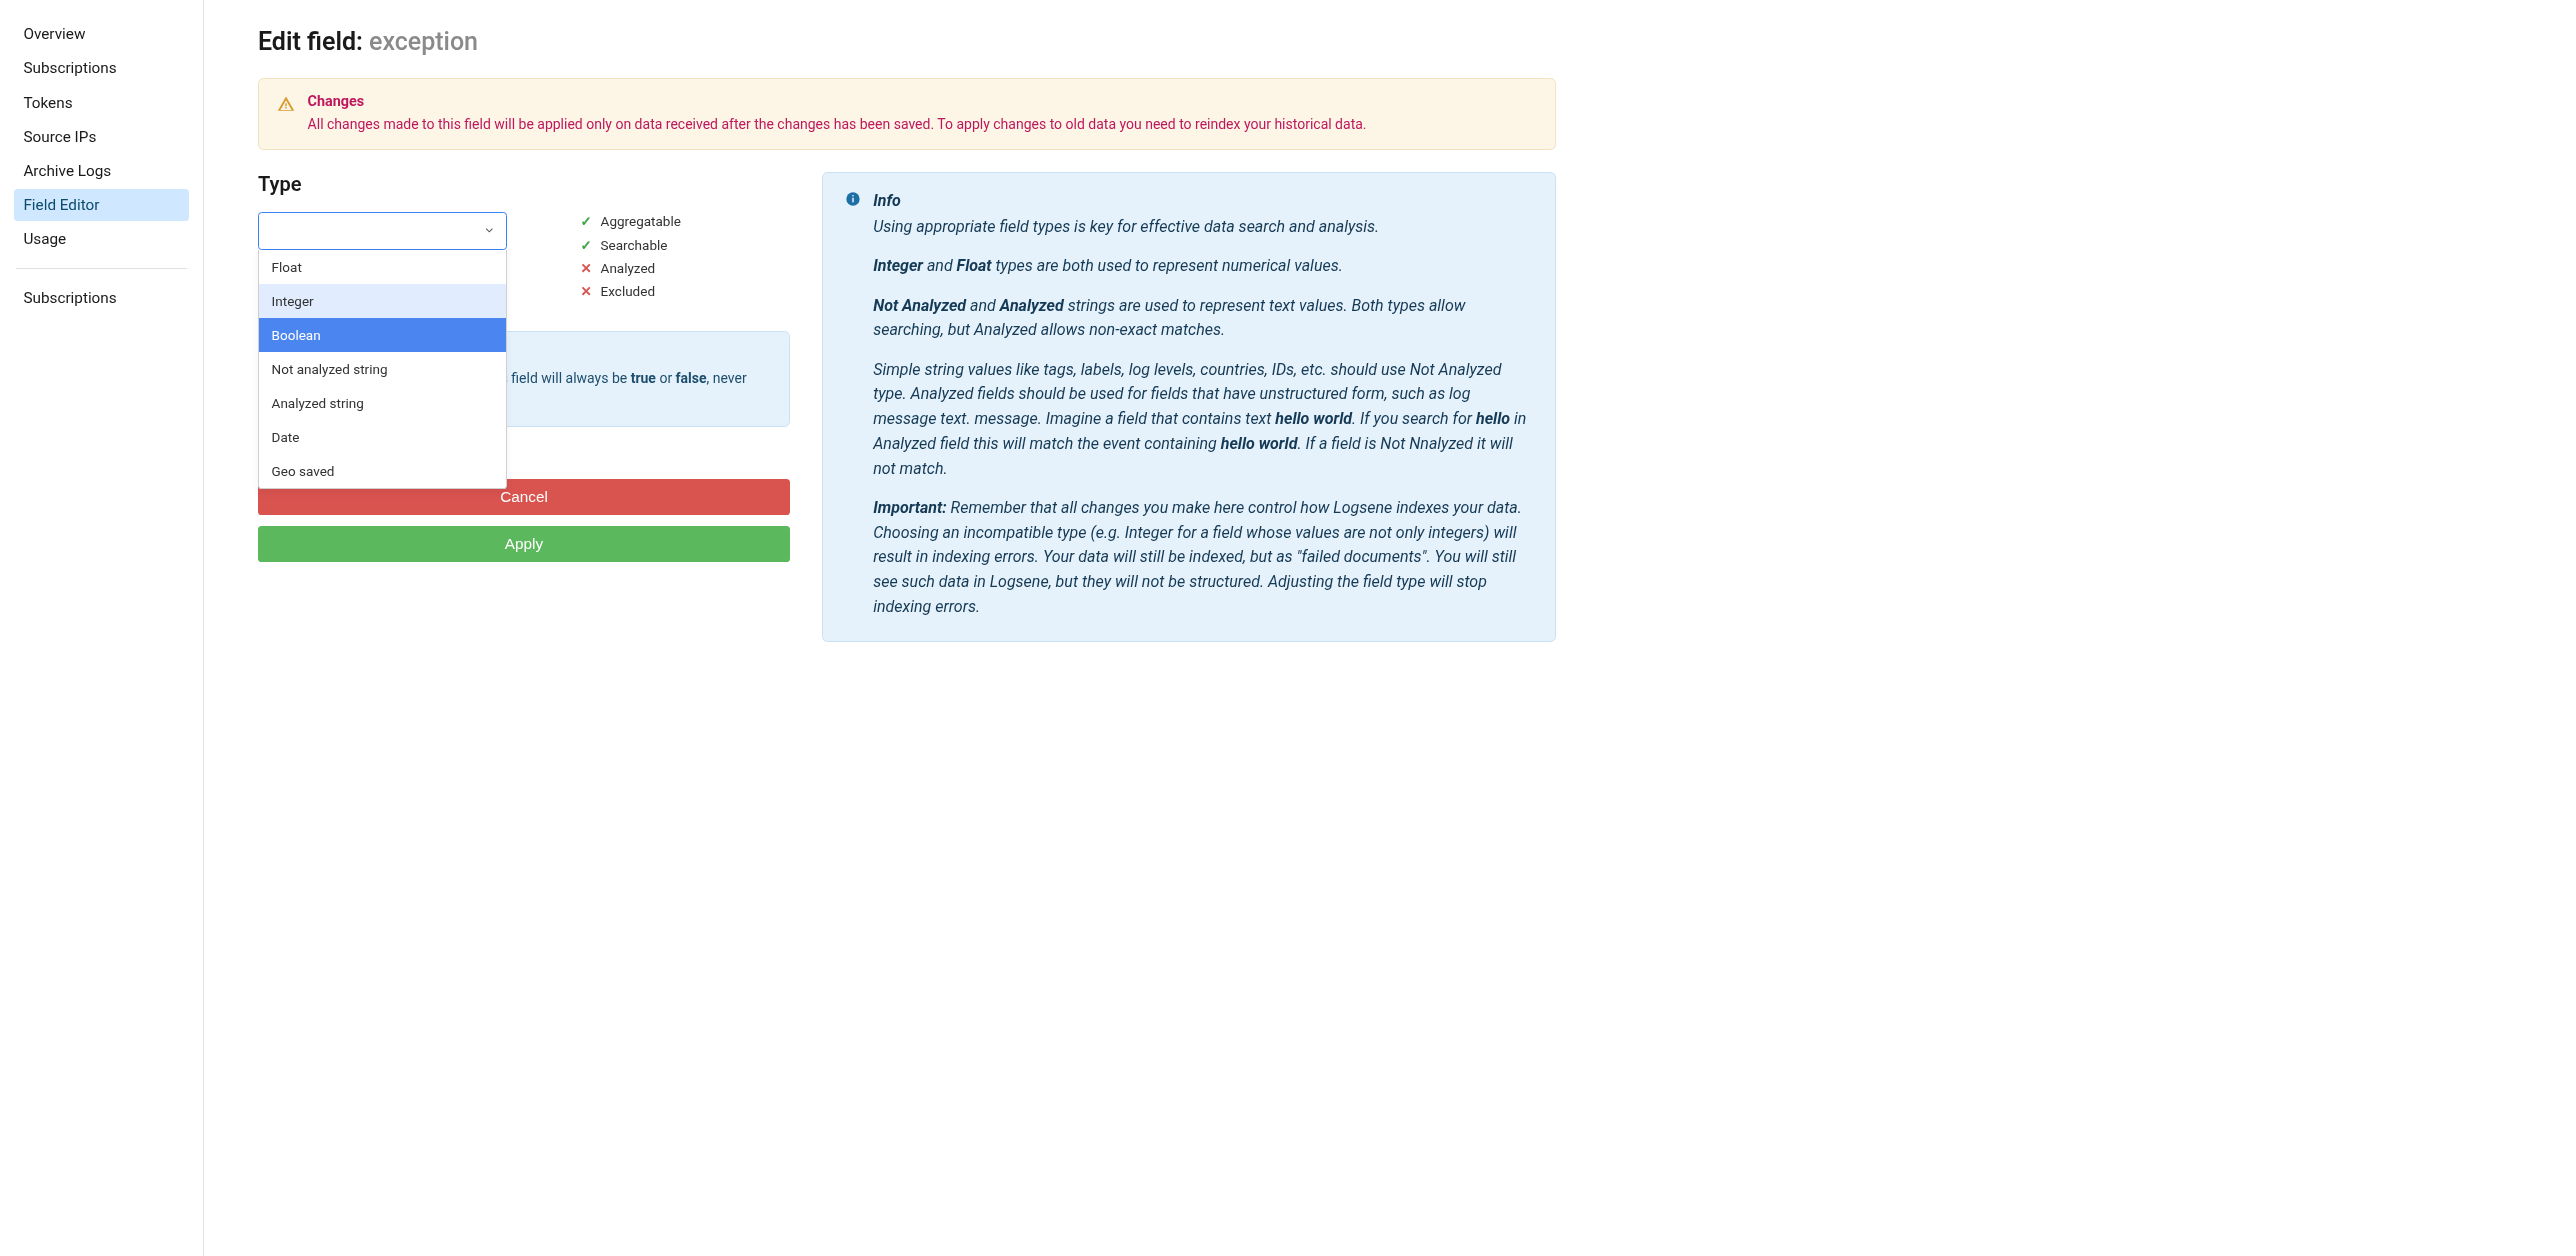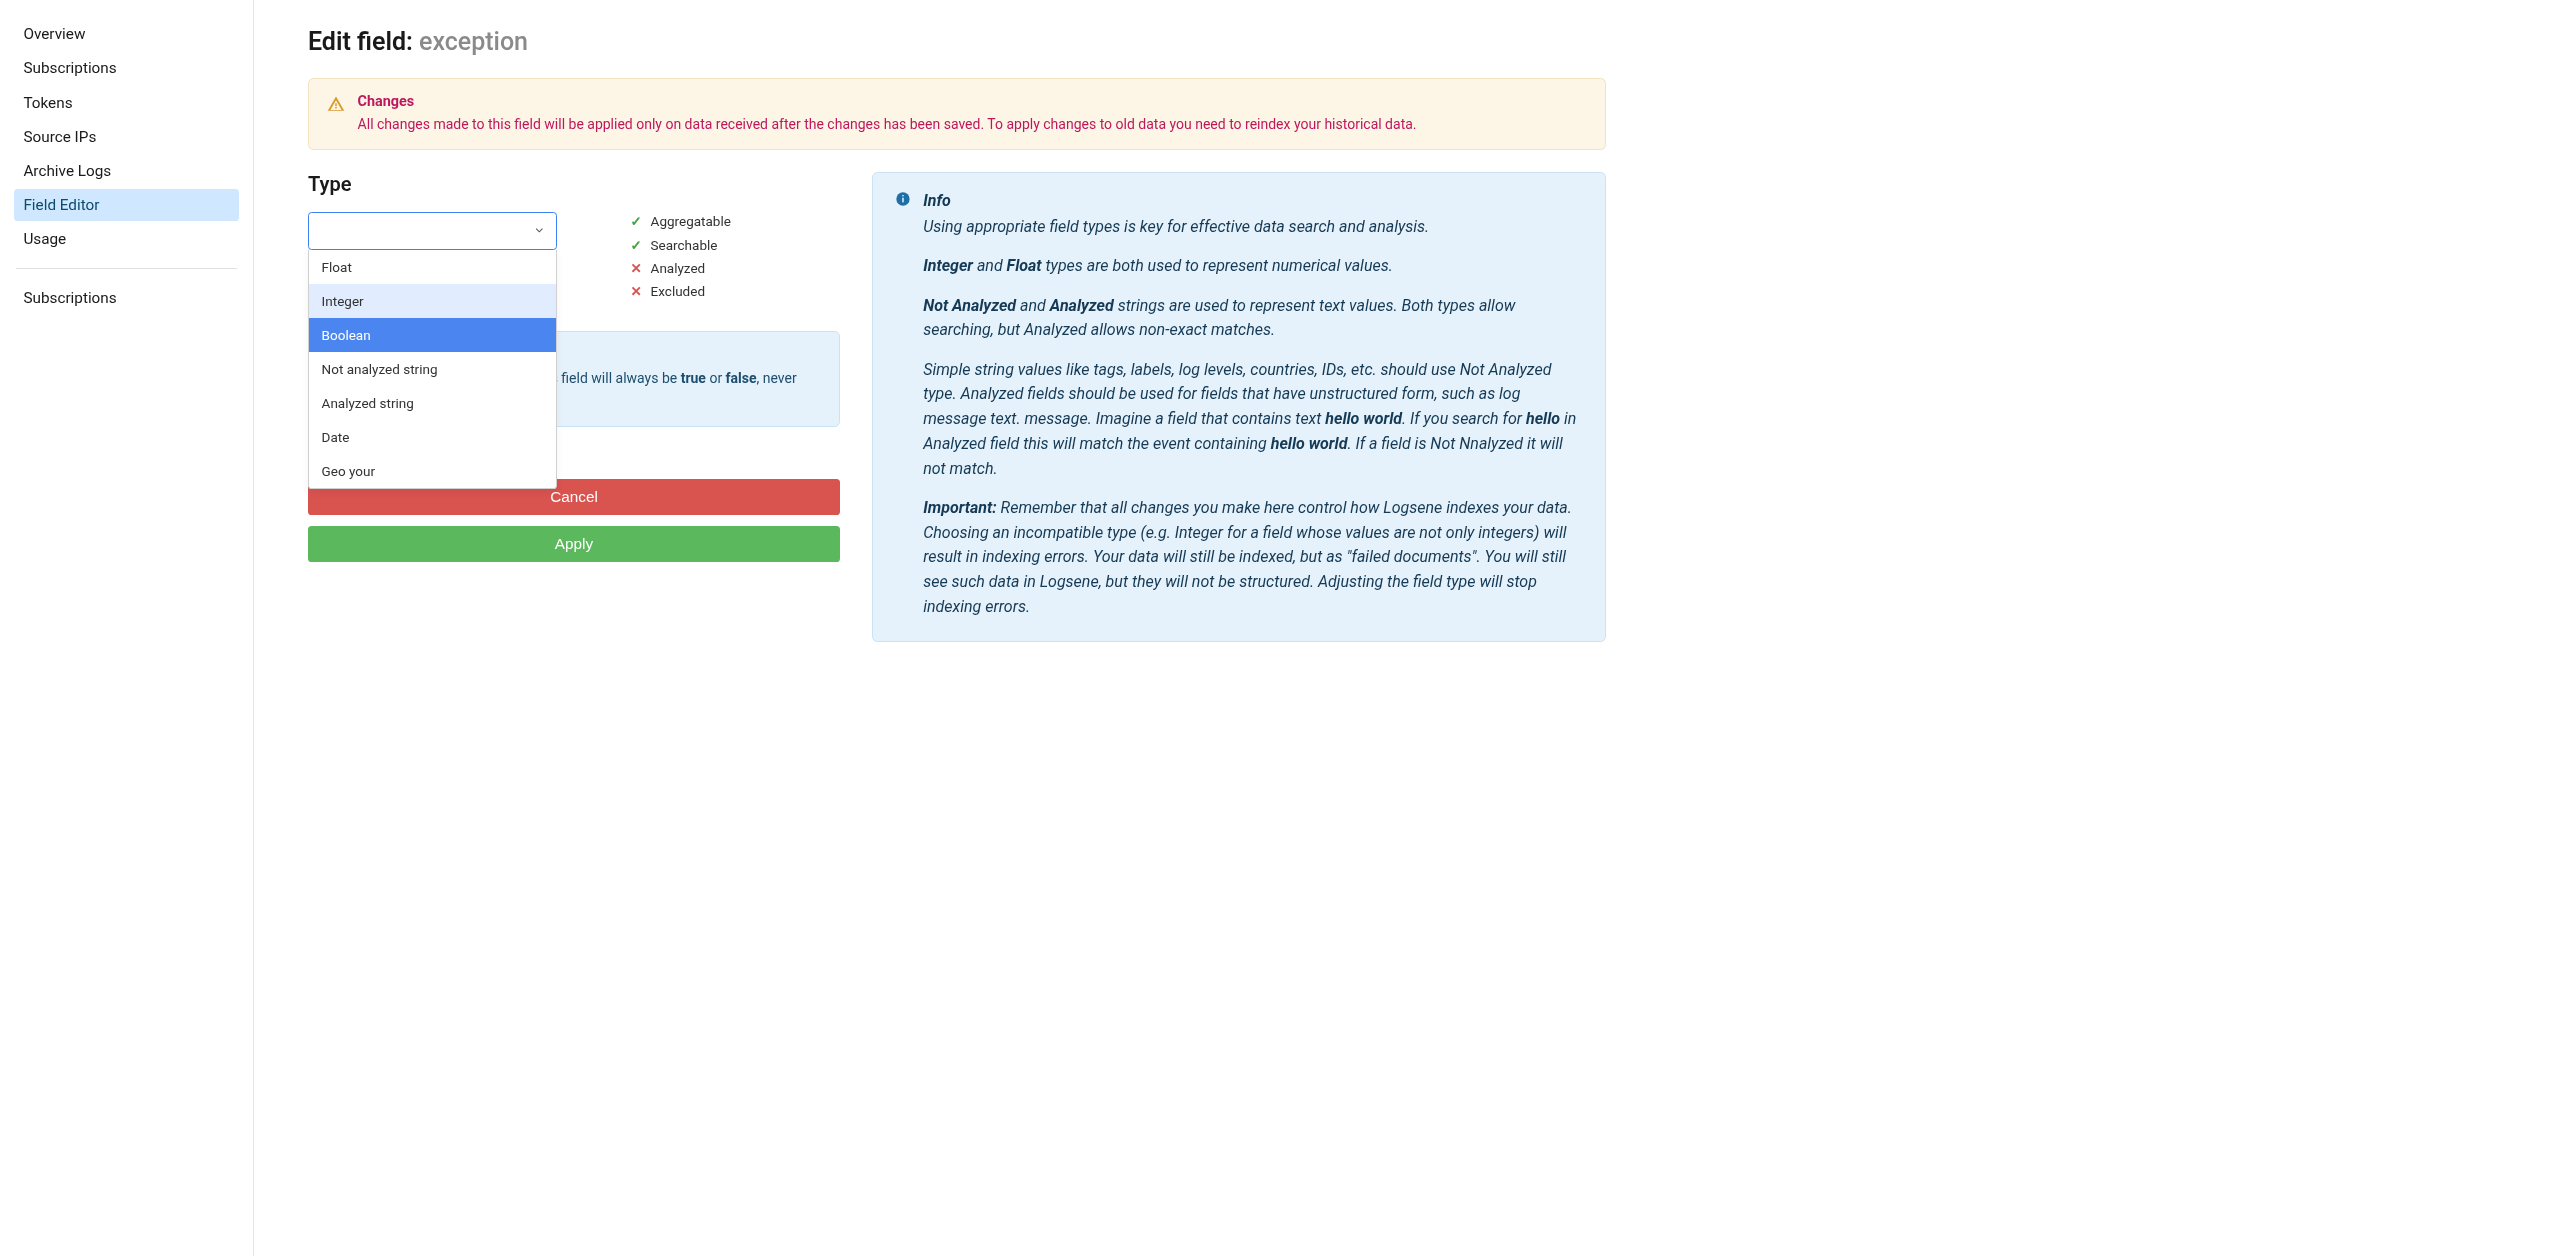--- a/index.html
+++ b/index.html
@@ -7,21 +7,21 @@
     font-family: -apple-system, BlinkMacSystemFont, "Segoe UI", Roboto, Helvetica, Arial, sans-serif;
     color: #1a1a1a;
     background: #fff;
     font-size: 14.4px;
   }
   .layout {
     display: flex;
     min-height: 100vh;
   }
   .sidebar {
-    width: 254px;
+    width: 204px;
     border-right: 0.9px solid #e5e5e5;
     padding: 18px 14.4px;
   }
   .sidebar-item {
     padding: 7.2px 9px;
     border-radius: 3.6px;
     cursor: pointer;
     font-size: 15.3px;
     color: #1a1a1a;
     margin-bottom: 1.8px;
@@ -276,21 +276,21 @@
                   </svg>
               </span>
             </div>
             <div class="dropdown">
               <div class="dropdown-item">Float</div>
               <div class="dropdown-item hover">Integer</div>
               <div class="dropdown-item selected">Boolean</div>
               <div class="dropdown-item">Not analyzed string</div>
               <div class="dropdown-item">Analyzed string</div>
               <div class="dropdown-item">Date</div>
-              <div class="dropdown-item">Geo your</div>
+              <div class="dropdown-item">Geo saved</div>
             </div>
           </div>
 
           <div class="flags">
             <div class="flag-row">
               <span class="mark check">✓</span>
               <span>Aggregatable</span>
             </div>
             <div class="flag-row">
               <span class="mark check">✓</span>

